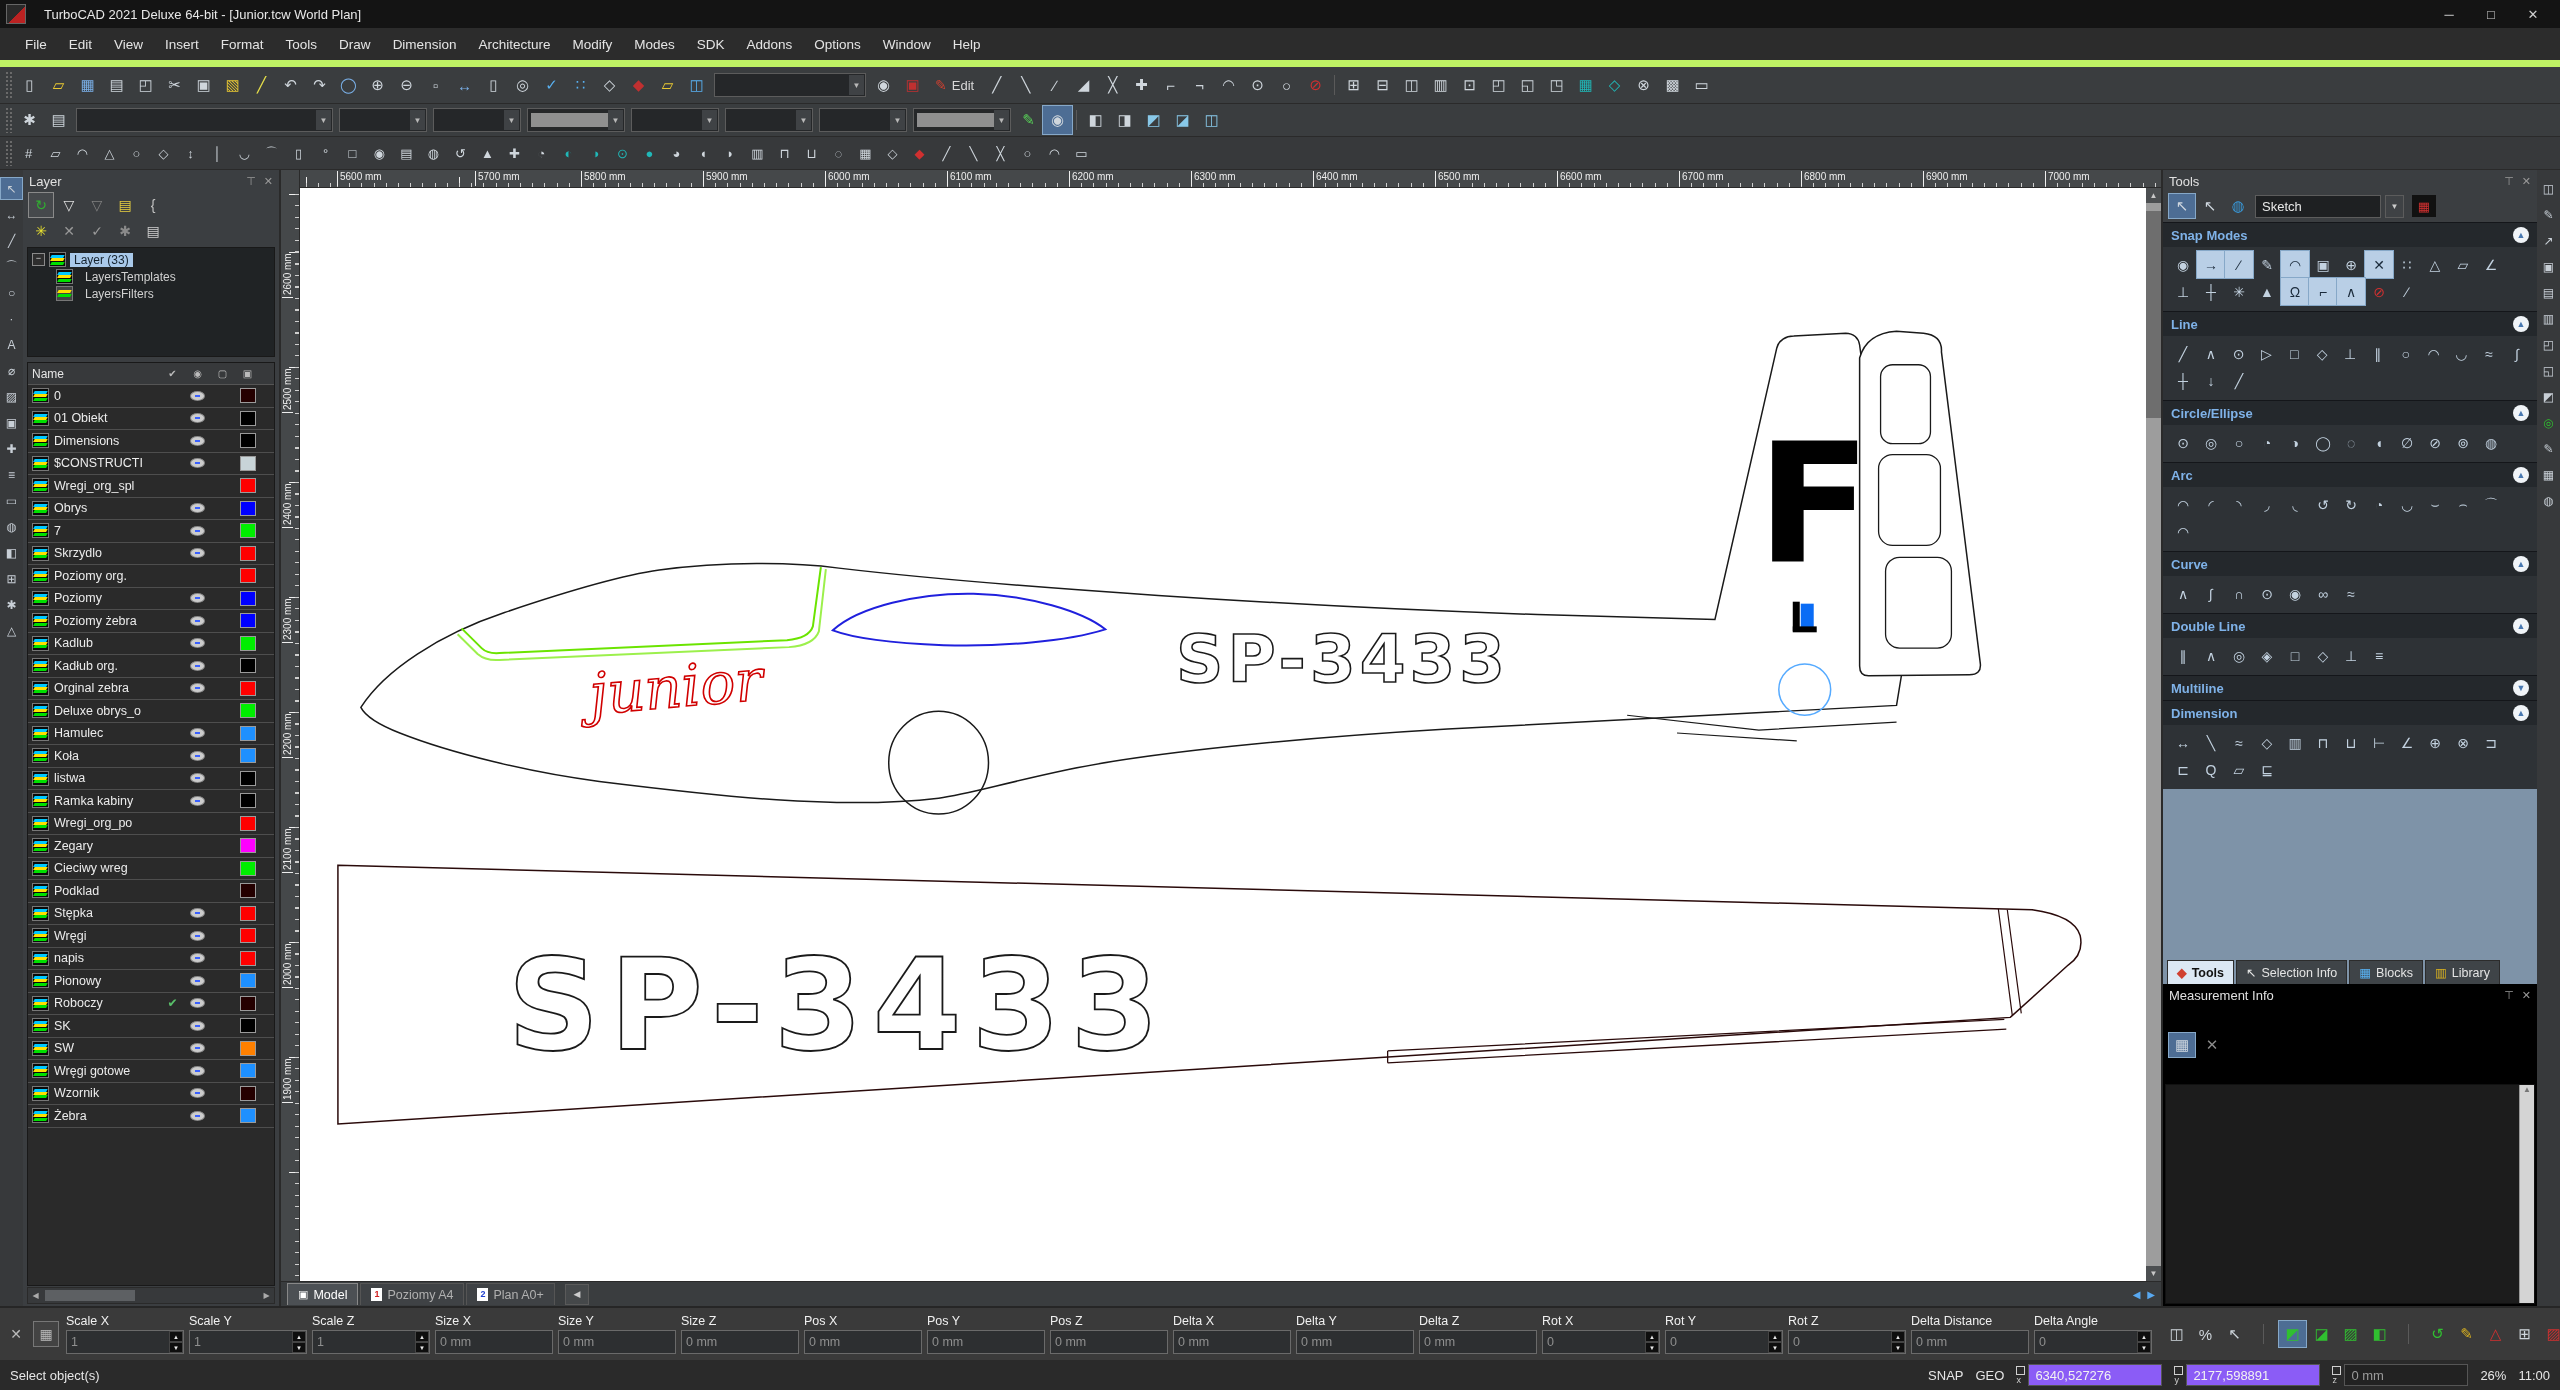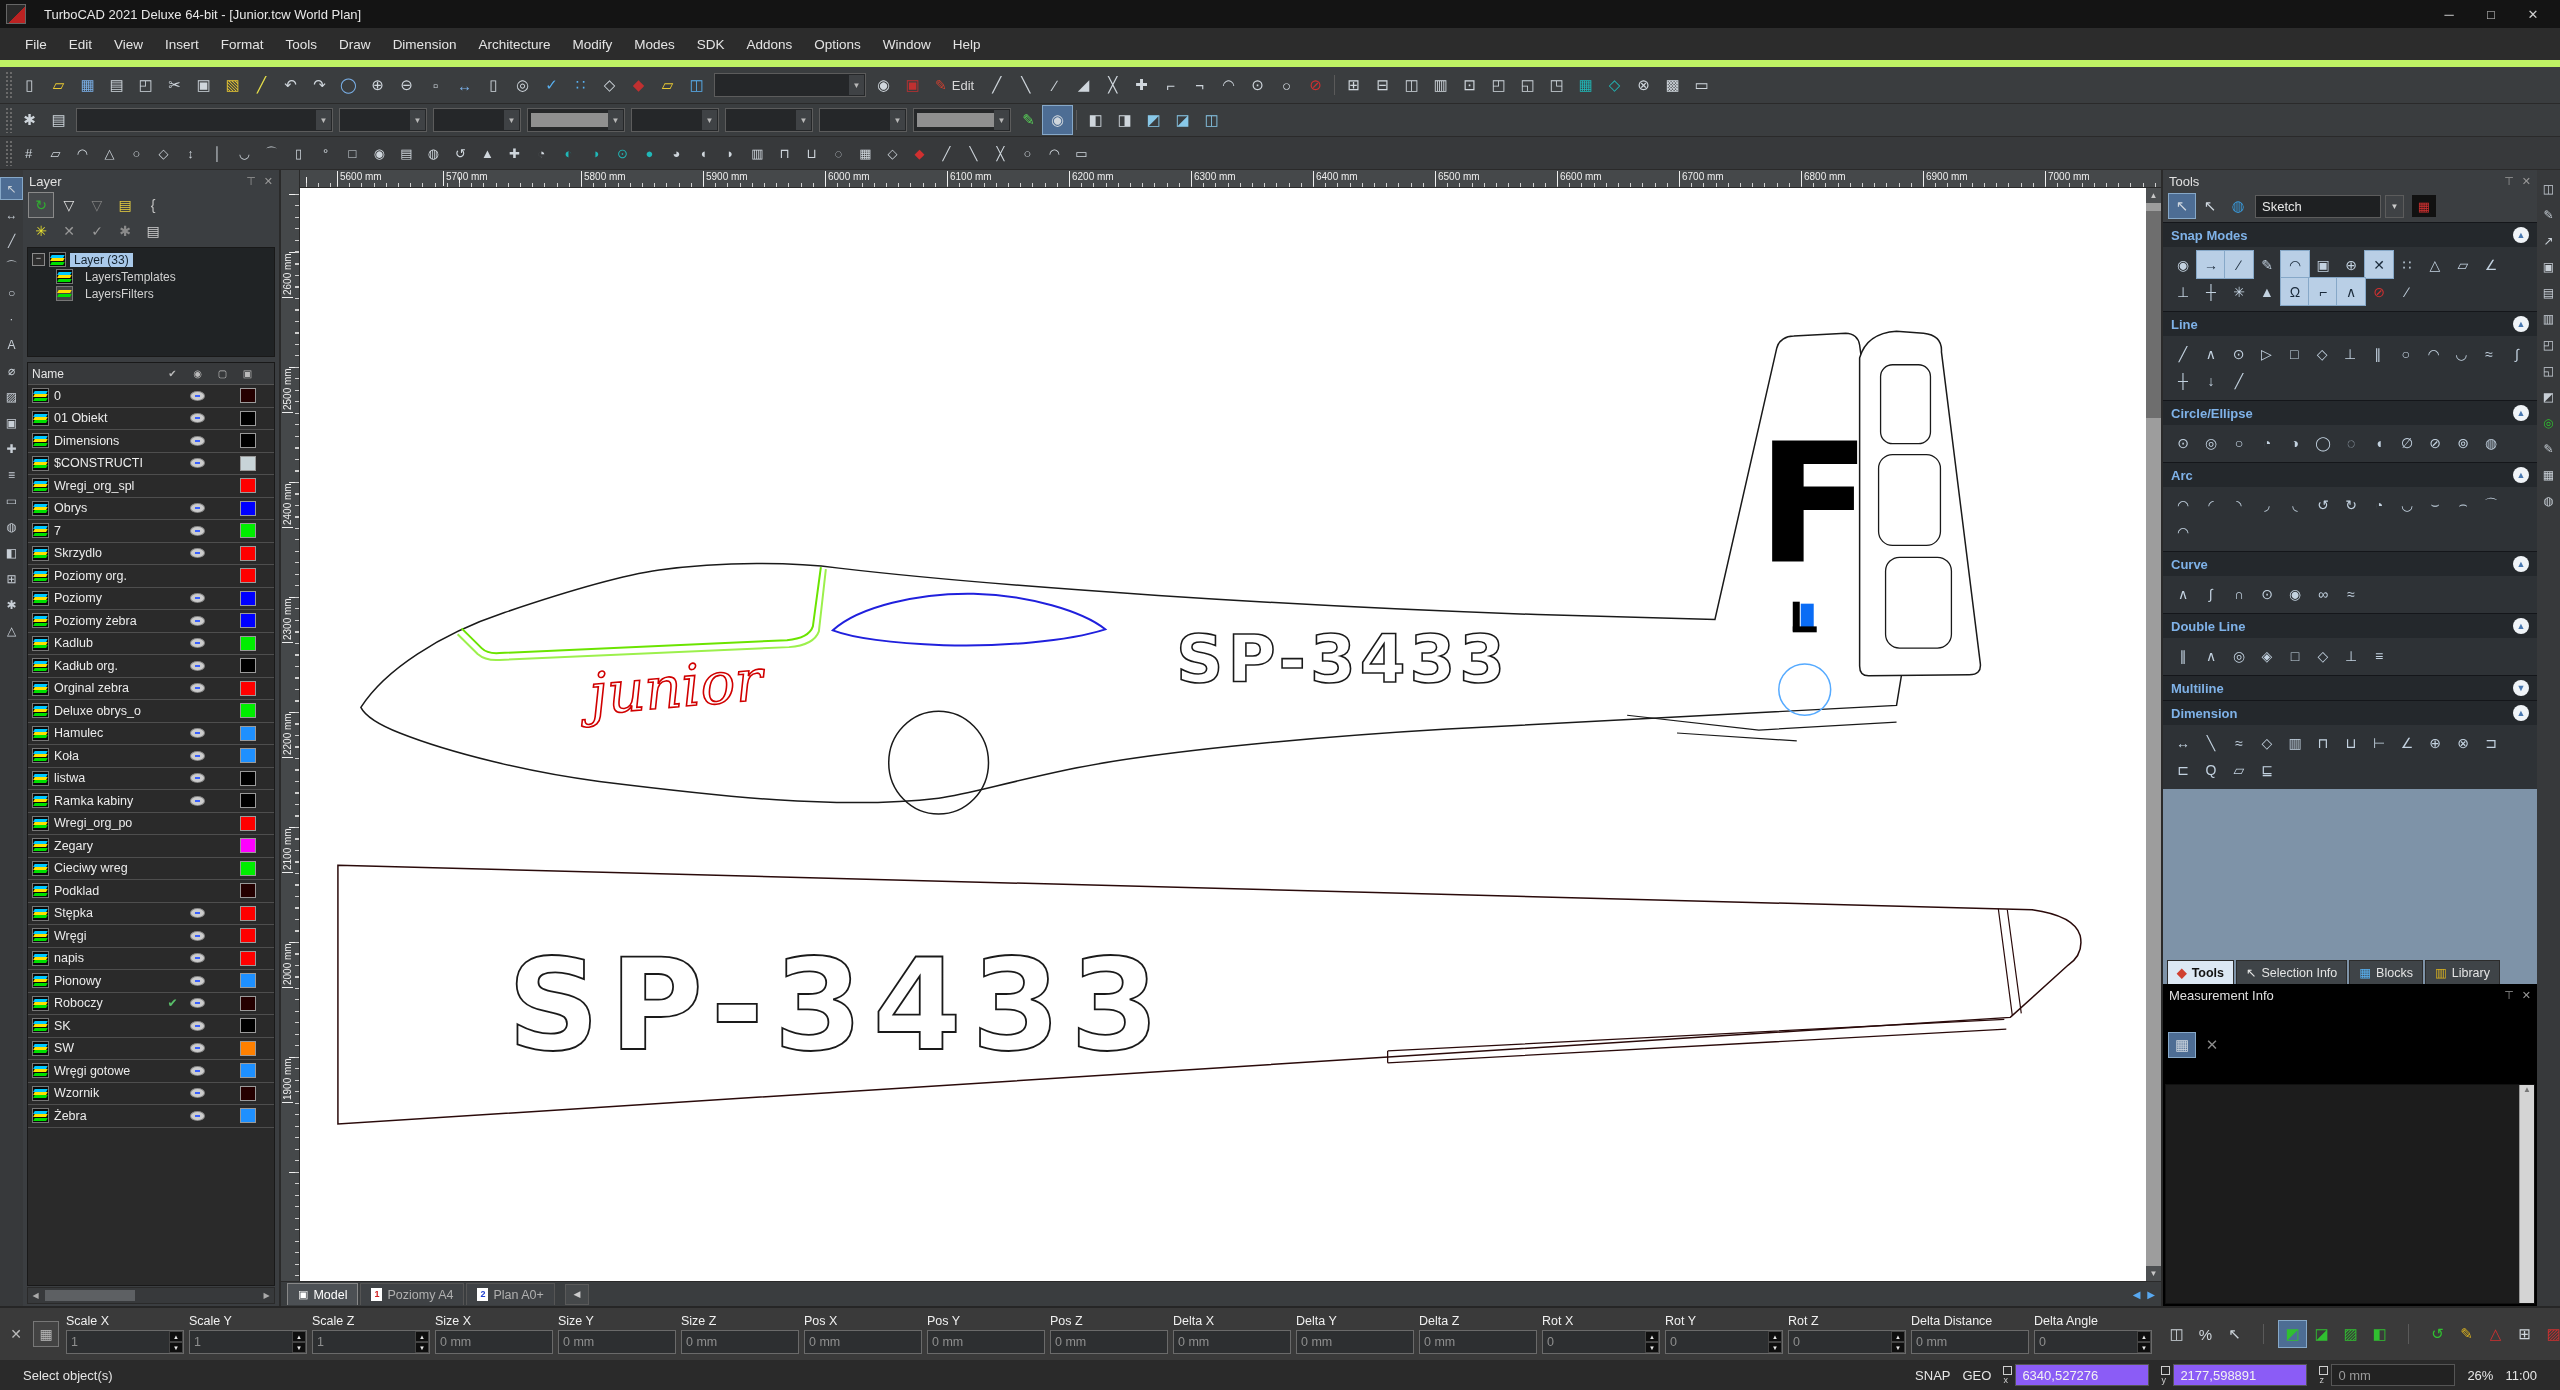--- a/index.html
+++ b/index.html
@@ -137,21 +137,21 @@
   .flbl{display:block;color:#f0f0f0;font-size:12.5px;margin-bottom:2px;}
   .fbox{height:22px;background:#2d2f31;border:1px solid #6a6a6a;display:flex;align-items:center;}
   .fval{flex:1;color:#8f8f8f;font-size:12.5px;padding-left:4px;}
   .spin{display:none;width:14px;height:100%;flex-direction:column;}
   .spin.show{display:flex;}
   .spin i{flex:1;background:#0e0e0e;color:#e8e8e8;font-size:6px;font-style:normal;display:flex;align-items:center;justify-content:center;border:1px solid #444;}
   .insp-icons{display:flex;align-items:center;gap:2px;margin-left:6px;}
   .insp-icons .ticon{min-width:27px;height:26px;}
 
   
-  .statusbar{height:30px;background:#2a2a2a;display:flex;align-items:center;padding:0 23px;flex:0 0 auto;}
+  .statusbar{height:30px;background:#2a2a2a;display:flex;align-items:center;padding:0 10px;flex:0 0 auto;}
   .prompt{color:#e6e6e6;font-size:13px;}
   .sb-right{margin-left:auto;display:flex;align-items:center;gap:12px;}
   .sb-word{color:#e6e6e6;font-size:13px;}
   .ax{color:#cfcfcf;font-size:9px;display:flex;flex-direction:column;align-items:flex-start;line-height:8px;}
   .ax::before{content:"";width:7px;height:7px;border:1px solid #cfcfcf;margin-bottom:1px;}
   .coord{min-width:120px;height:20px;background:#8b5cf6;border:1px solid #555;color:#f2f2f2;font-size:13px;display:flex;align-items:center;padding:0 6px;}
   .coord.dim{background:#222;color:#9a9a9a;min-width:110px;}
   .pair{display:flex;align-items:center;gap:3px;}
 </style>
 </head>
@@ -1040,21 +1040,21 @@
         <span class="trackfill"></span>
         <span class="arr">▶</span>
       </div>
     </div>
 
     <div class="canvas-col">
       <div class="ruler-row">
         <div class="corner"></div>
         <div class="h-ruler">
             <span class="hlab" style="left: 37px;">5600 mm</span>
-            <span class="hlab" style="left: 143px;">5700 mm</span>
+            <span class="hlab" style="left: 175px;">5700 mm</span>
             <span class="hlab" style="left: 281px;">5800 mm</span>
             <span class="hlab" style="left: 403px;">5900 mm</span>
             <span class="hlab" style="left: 525px;">6000 mm</span>
             <span class="hlab" style="left: 647px;">6100 mm</span>
             <span class="hlab" style="left: 769px;">6200 mm</span>
             <span class="hlab" style="left: 891px;">6300 mm</span>
             <span class="hlab" style="left: 1013px;">6400 mm</span>
             <span class="hlab" style="left: 1135px;">6500 mm</span>
             <span class="hlab" style="left: 1257px;">6600 mm</span>
             <span class="hlab" style="left: 1379px;">6700 mm</span>

